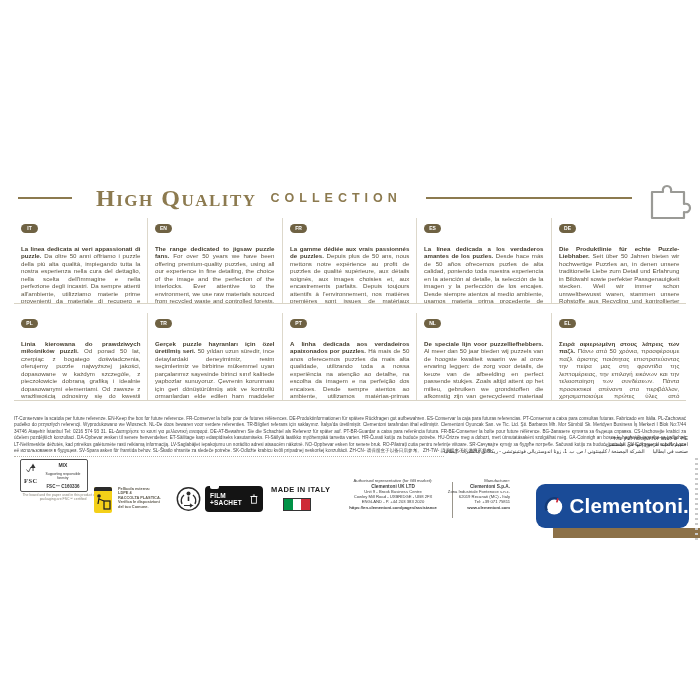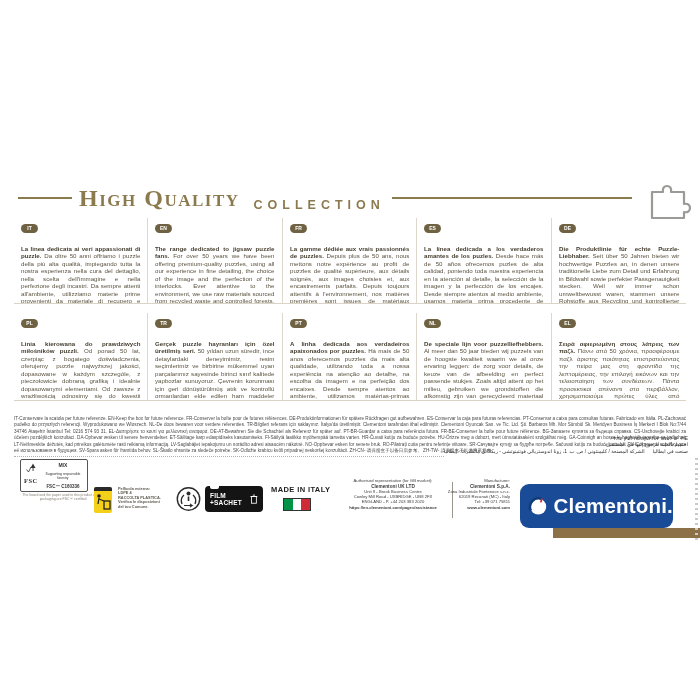--- a/index.html
+++ b/index.html
@@ -4,21 +4,21 @@
 <style>
   html,body{margin:0;padding:0;background:#fff;}
   .page{position:relative;width:700px;height:700px;background:#ffffff;overflow:hidden;
         font-family:"Liberation Sans",sans-serif;color:#57503f;}
 
   
   .header{position:absolute;left:0;top:176px;width:700px;height:44px;display:flex;align-items:center;}
   .rule{height:2px;background:#8c7a4f;}
   .rule-left{width:54px;margin-left:18px;}
   .rule-right{flex:1;margin-right:68px;}
-  .title-wrap{display:flex;align-items:flex-end;margin:0 7px;}
+  .title-wrap{display:flex;align-items:center;margin:0 24px;}
   .t-main{font-family:"Liberation Serif",serif;font-variant:small-caps;font-size:24px;
           letter-spacing:1.5px;color:#8c7a4f;font-weight:600;}
   .t-sub{font-family:"Liberation Sans",sans-serif;text-transform:uppercase;font-size:12.5px;
          letter-spacing:5px;color:#8c7a4f;font-weight:700;margin-left:14px;}
   .puzzle-icon{position:absolute;right:8px;top:2px;}
 
   
   .lang-row{position:absolute;left:14px;width:672px;display:grid;grid-template-columns:repeat(5,1fr);}
   .lang-row-1{top:218px;height:85px;border-bottom:1px solid #d9d4c6;}
   .lang-row-2{top:313px;height:87px;border-bottom:1px solid #d9d4c6;}
@@ -92,21 +92,21 @@
   .auth .b2{font-weight:700;font-size:9.4px;}
 
   .v-div{position:absolute;left:452px;top:482px;width:1px;height:36px;background:#9a968c;}
 
   .manu-wrap{position:absolute;left:440px;top:478px;width:70px;height:44px;}
   .manu{width:140px;transform:scale(.5);transform-origin:0 0;text-align:right;color:#3c3c3c;
         font-size:8.4px;line-height:10.5px;}
   .manu .b{font-weight:700;}
   .manu .b2{font-weight:700;font-size:9.4px;}
 
-  .clem-logo{position:absolute;left:520px;top:484px;width:153px;height:44px;background:#1a4b97;
+  .clem-logo{position:absolute;left:536px;top:484px;width:153px;height:44px;background:#1a4b97;
              border-radius:9px;display:flex;align-items:center;padding-left:8px;box-sizing:border-box;gap:5px;}
   .clem-word{color:#fff;font-weight:700;font-size:20.5px;letter-spacing:.2px;
              font-family:"Liberation Sans",sans-serif;}
   .gold-strip{position:absolute;left:553px;top:528px;width:147px;height:10px;background:#8c7148;}
 
   .edge-marks{position:absolute;left:695px;top:458px;width:3px;height:84px;
               background:repeating-linear-gradient(to bottom,#c9c9c9 0 2px,transparent 2px 5px);}
 </style>
 </head>
 <body>

